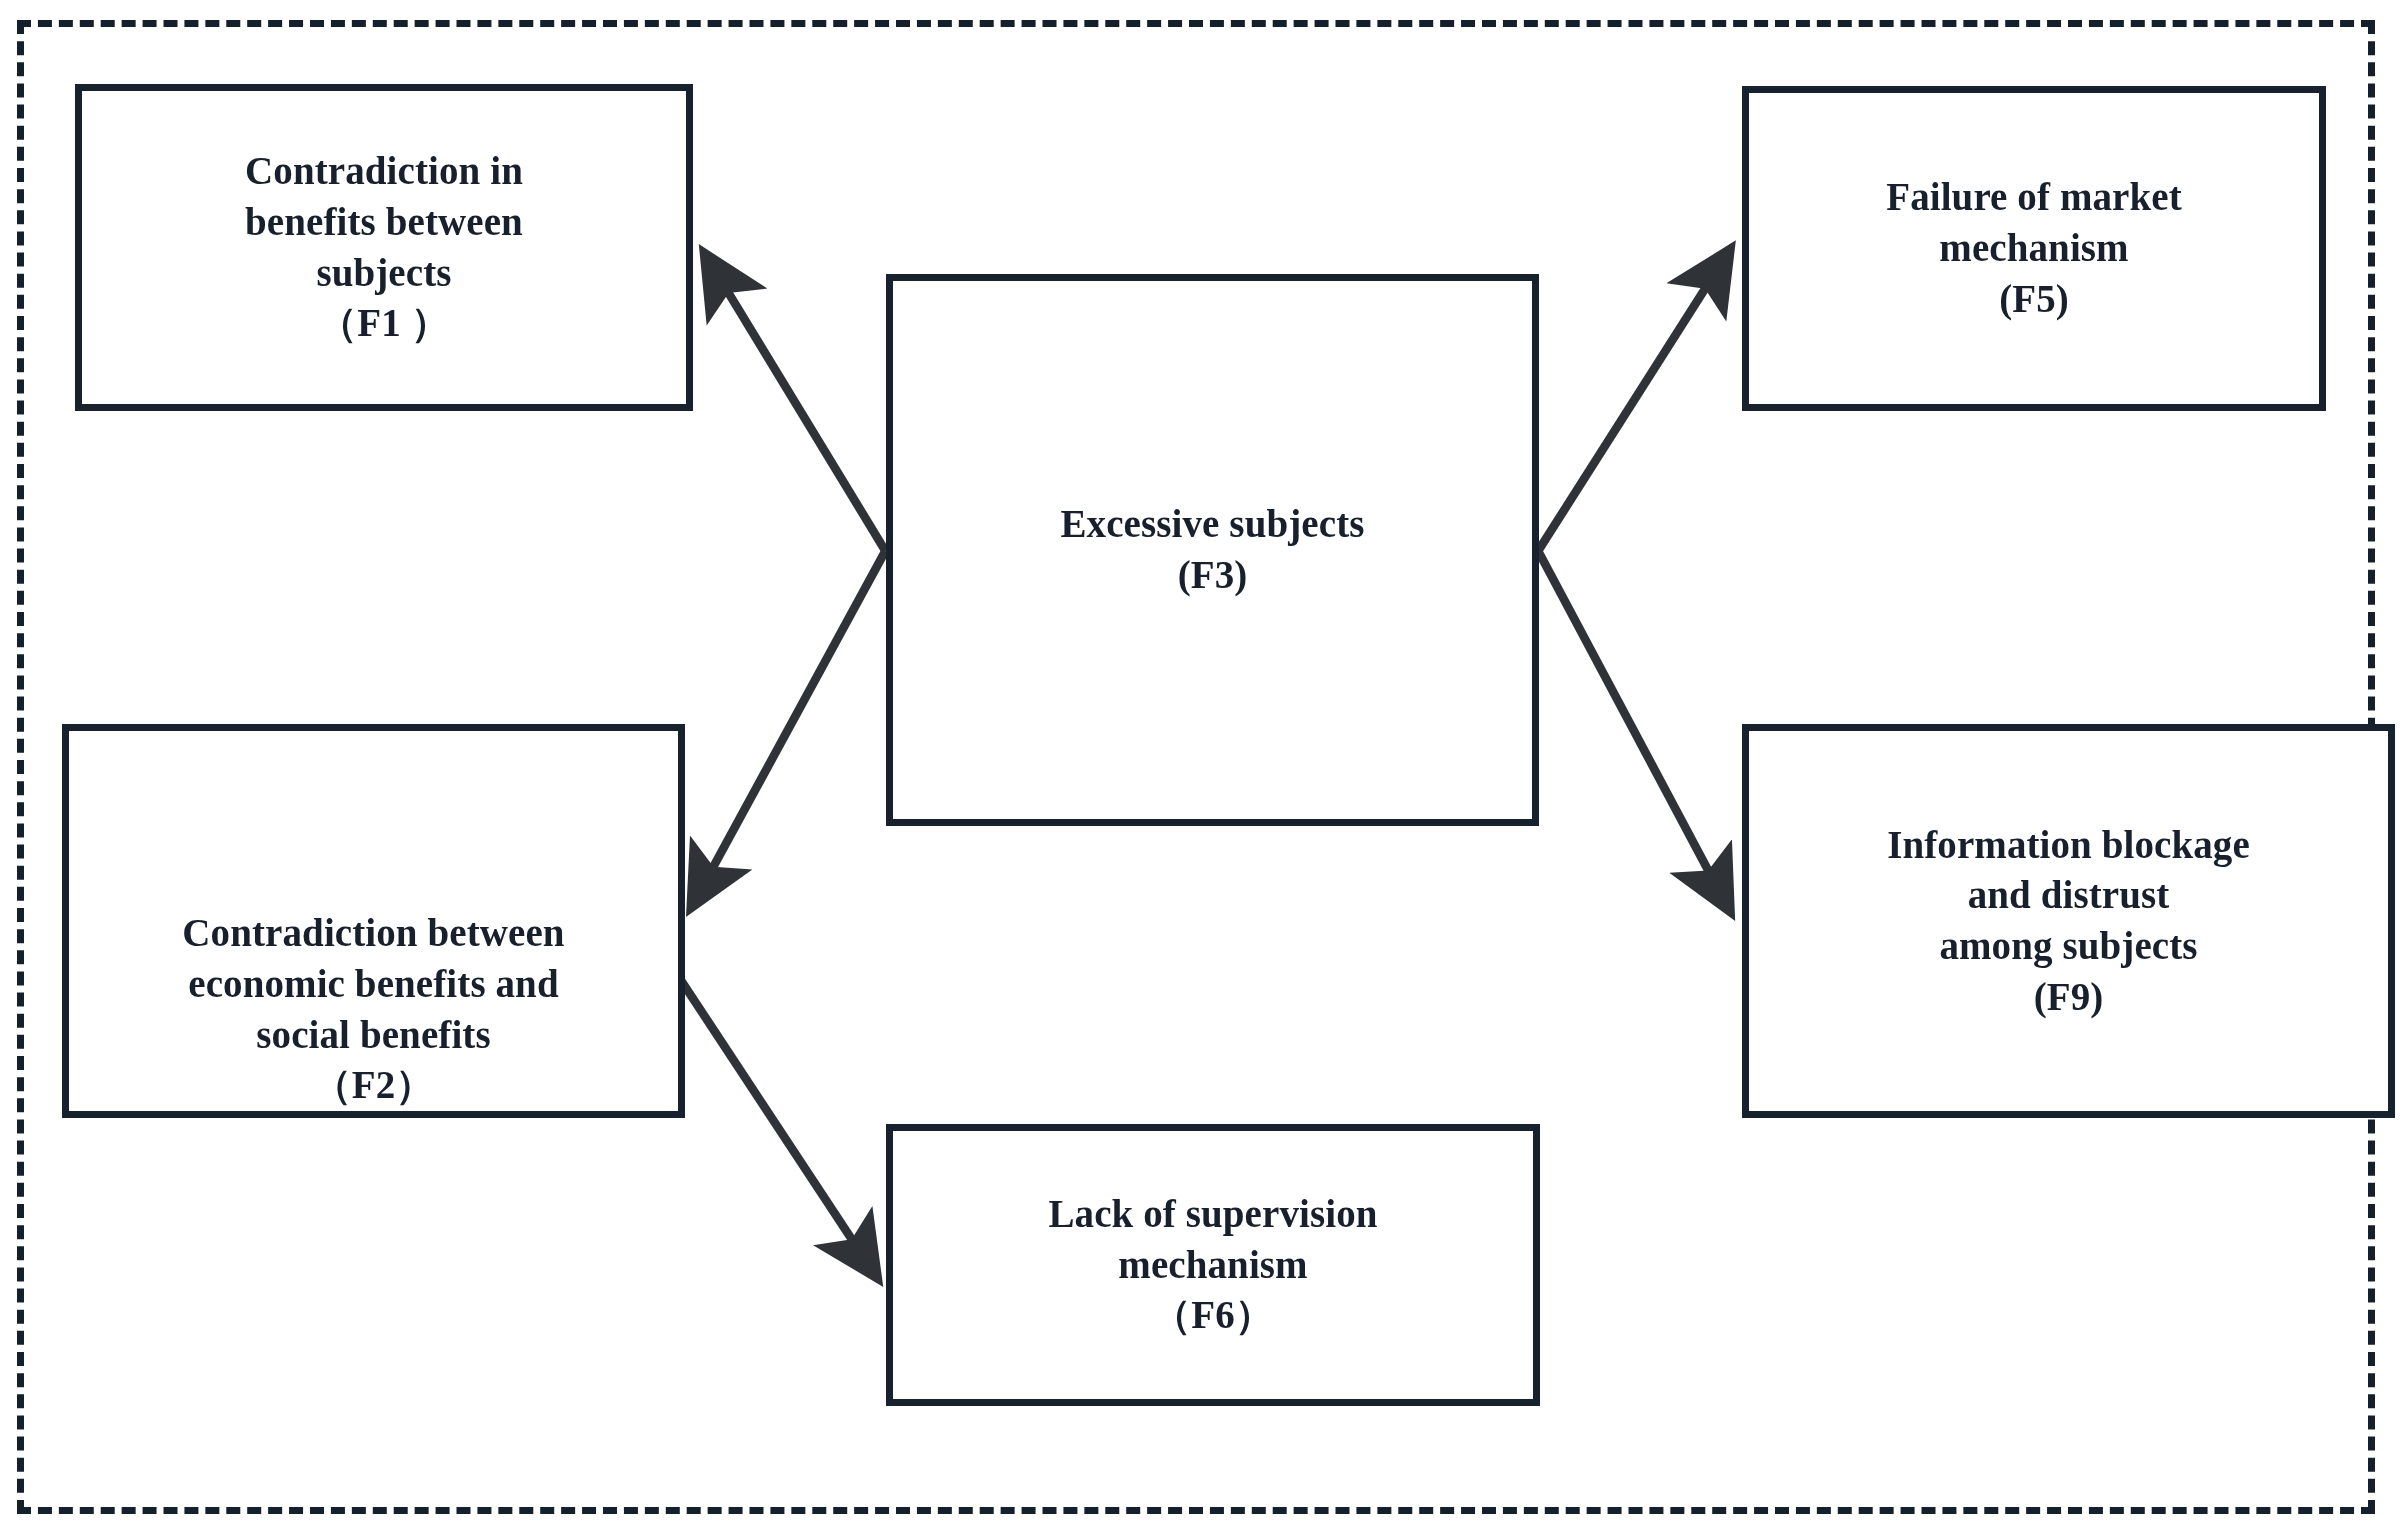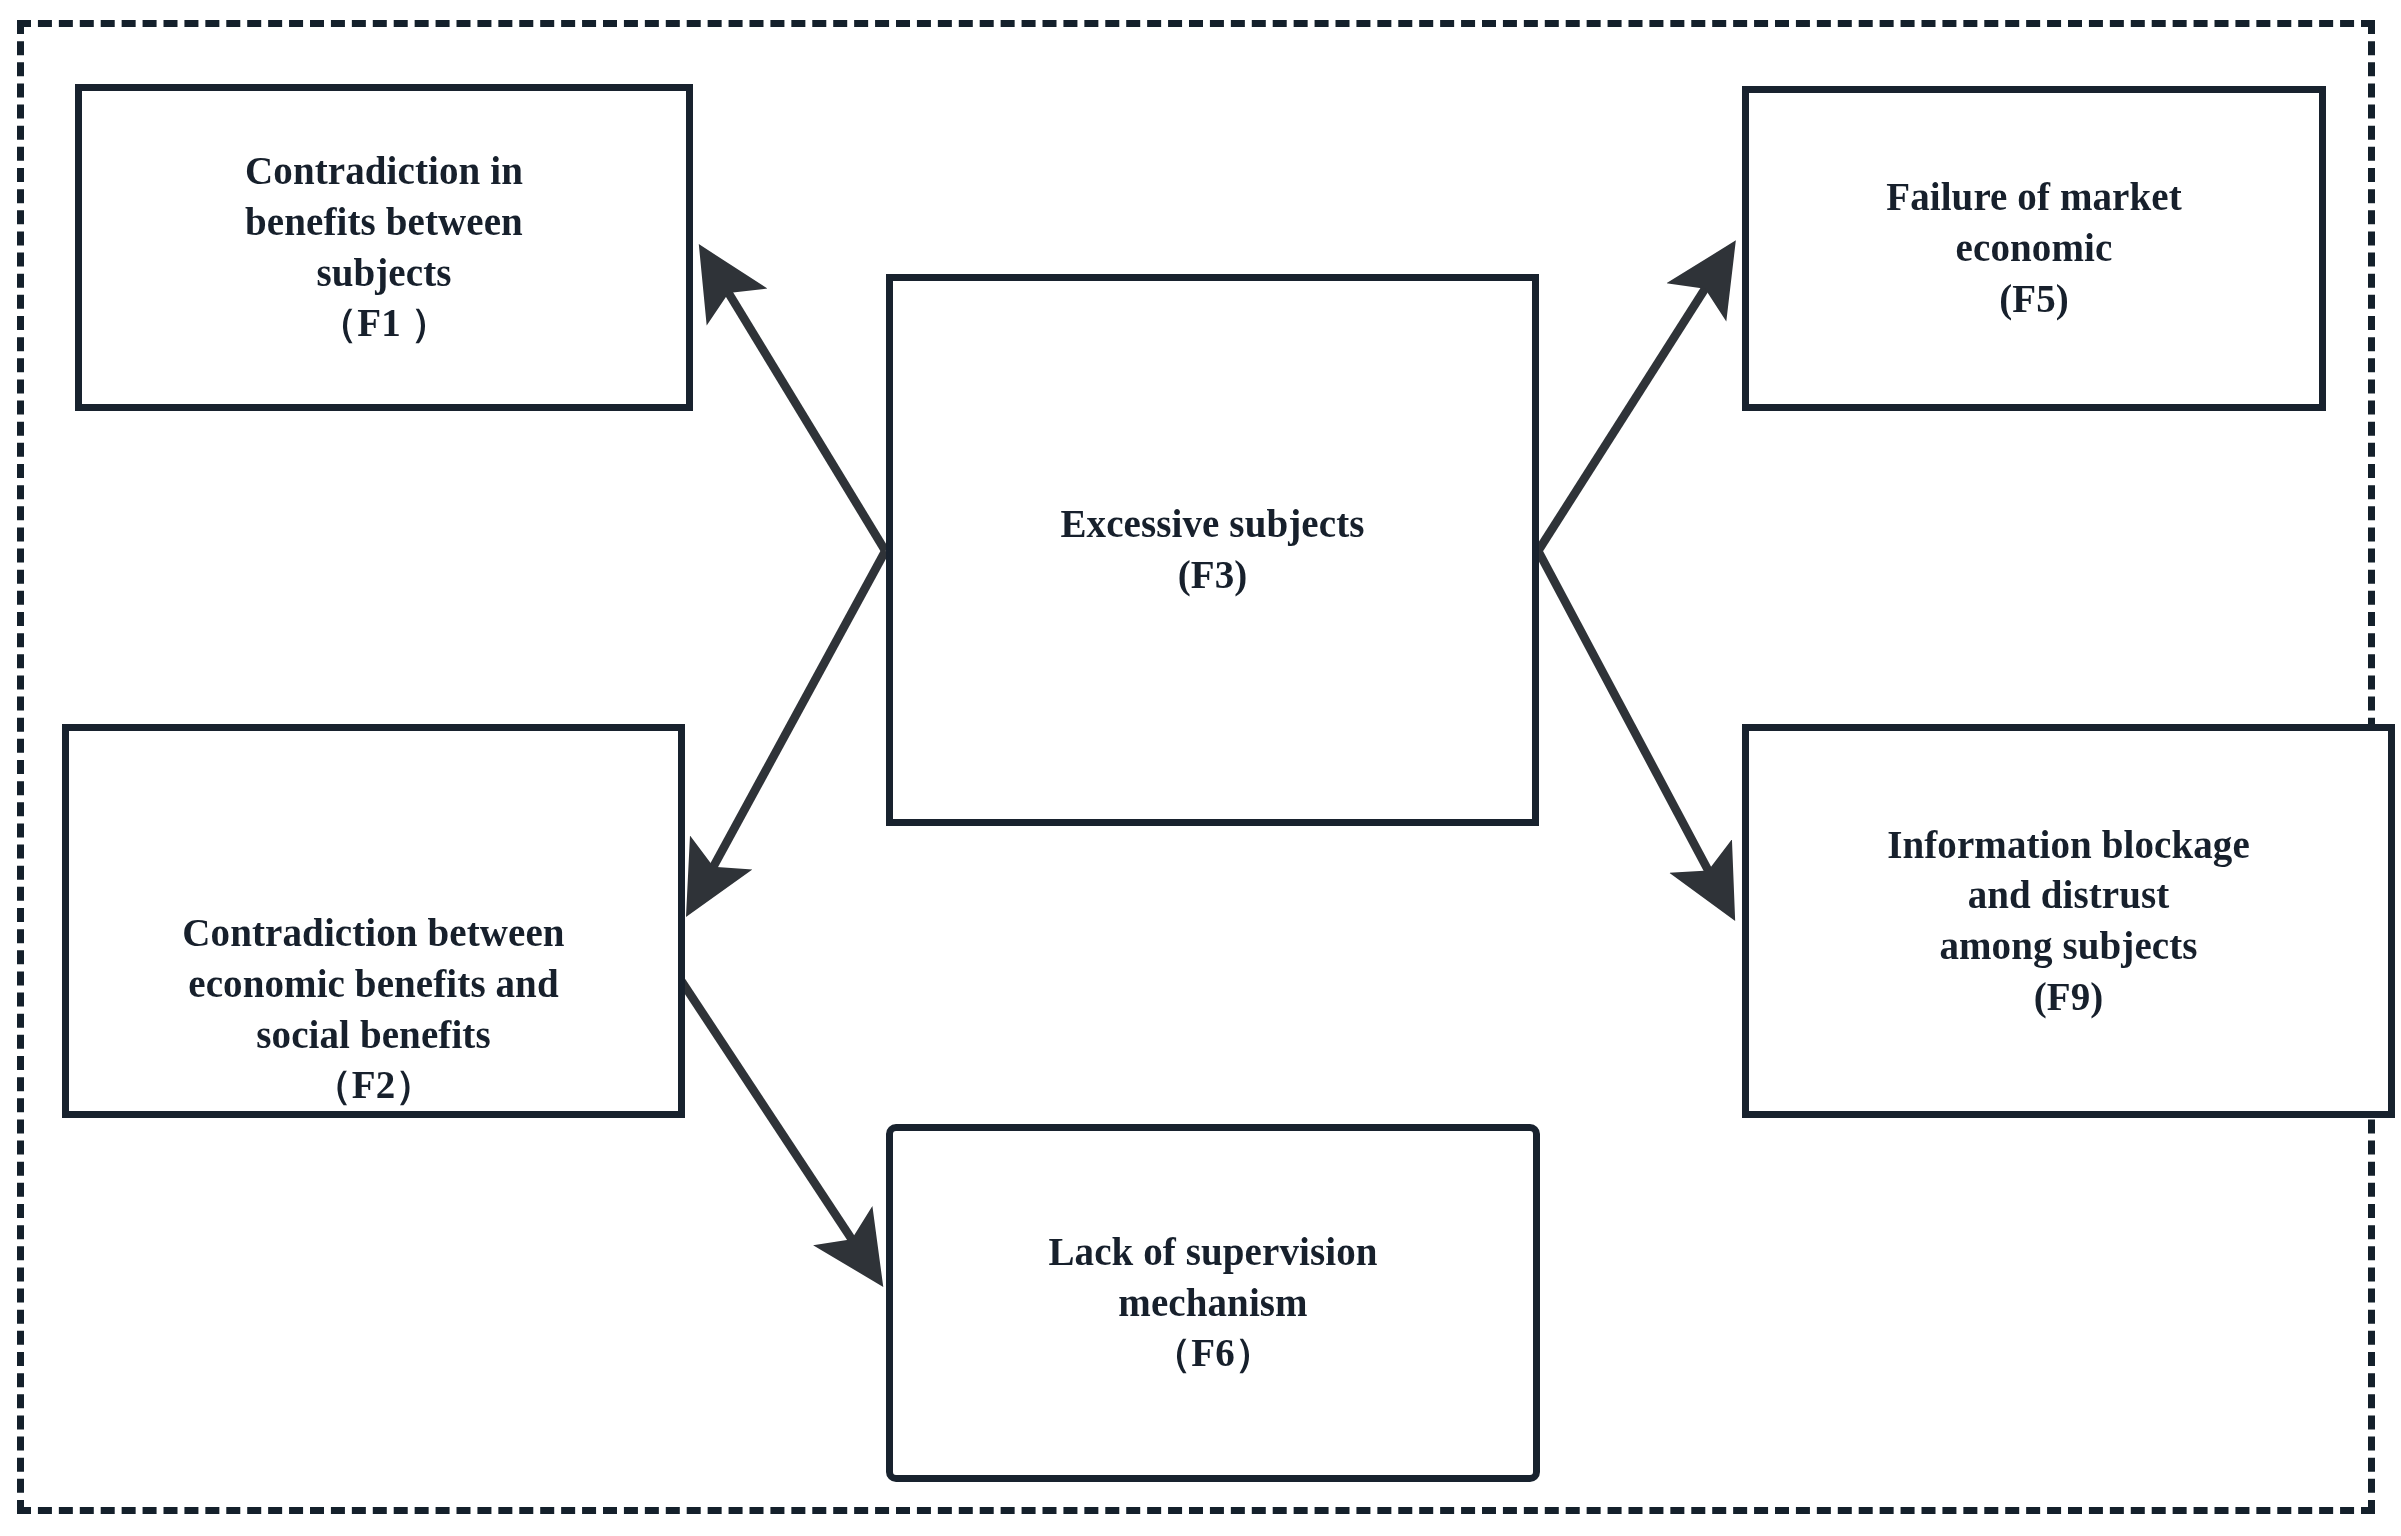--- a/index.html
+++ b/index.html
@@ -53,21 +53,21 @@
     letter-spacing: 0.1px;
     padding: 0 12.5px;
     white-space: pre-line;
   }
   
   #node-f1 { left: 75px;   top: 84px;  width: 618px;  height: 327px; }
   #node-f2 { left: 62px;   top: 724px;  width: 623px;  height: 394px; align-items: flex-end; }
   #node-f3 { left: 886px; top: 274px;  width: 653px;  height: 552px; }
   #node-f5 { left: 1742px; top: 86px;  width: 584px;  height: 325px; }
   #node-f9 { left: 1742px; top: 724px;  width: 653px;  height: 394px; }
-  #node-f6 { left: 886px; top: 1124px; width: 654px;  height: 358px; border-radius: 10px; }
+  #node-f6 { left: 886px; top: 1124px; width: 654px;  height: 282px; }
 
   #node-f1 .node-label { font-size: 39px; }
   #node-f2 .node-label { font-size: 39px; }
   #node-f3 .node-label { font-size: 39px; }
   #node-f5 .node-label { font-size: 39px; }
   #node-f9 .node-label { font-size: 39px; }
   #node-f6 .node-label { font-size: 39px; }
 </style>
 </head>
 <body>
@@ -118,21 +118,21 @@
 （F2）</div>
   </div>
 
   <div class="node" id="node-f3">
     <div class="node-label">Excessive subjects
 (F3)</div>
   </div>
 
   <div class="node" id="node-f5">
     <div class="node-label">Failure of market
-economic
+mechanism
 (F5)</div>
   </div>
 
   <div class="node" id="node-f6">
     <div class="node-label">Lack of supervision
 mechanism
 （F6）</div>
   </div>
 
   <div class="node" id="node-f9">

